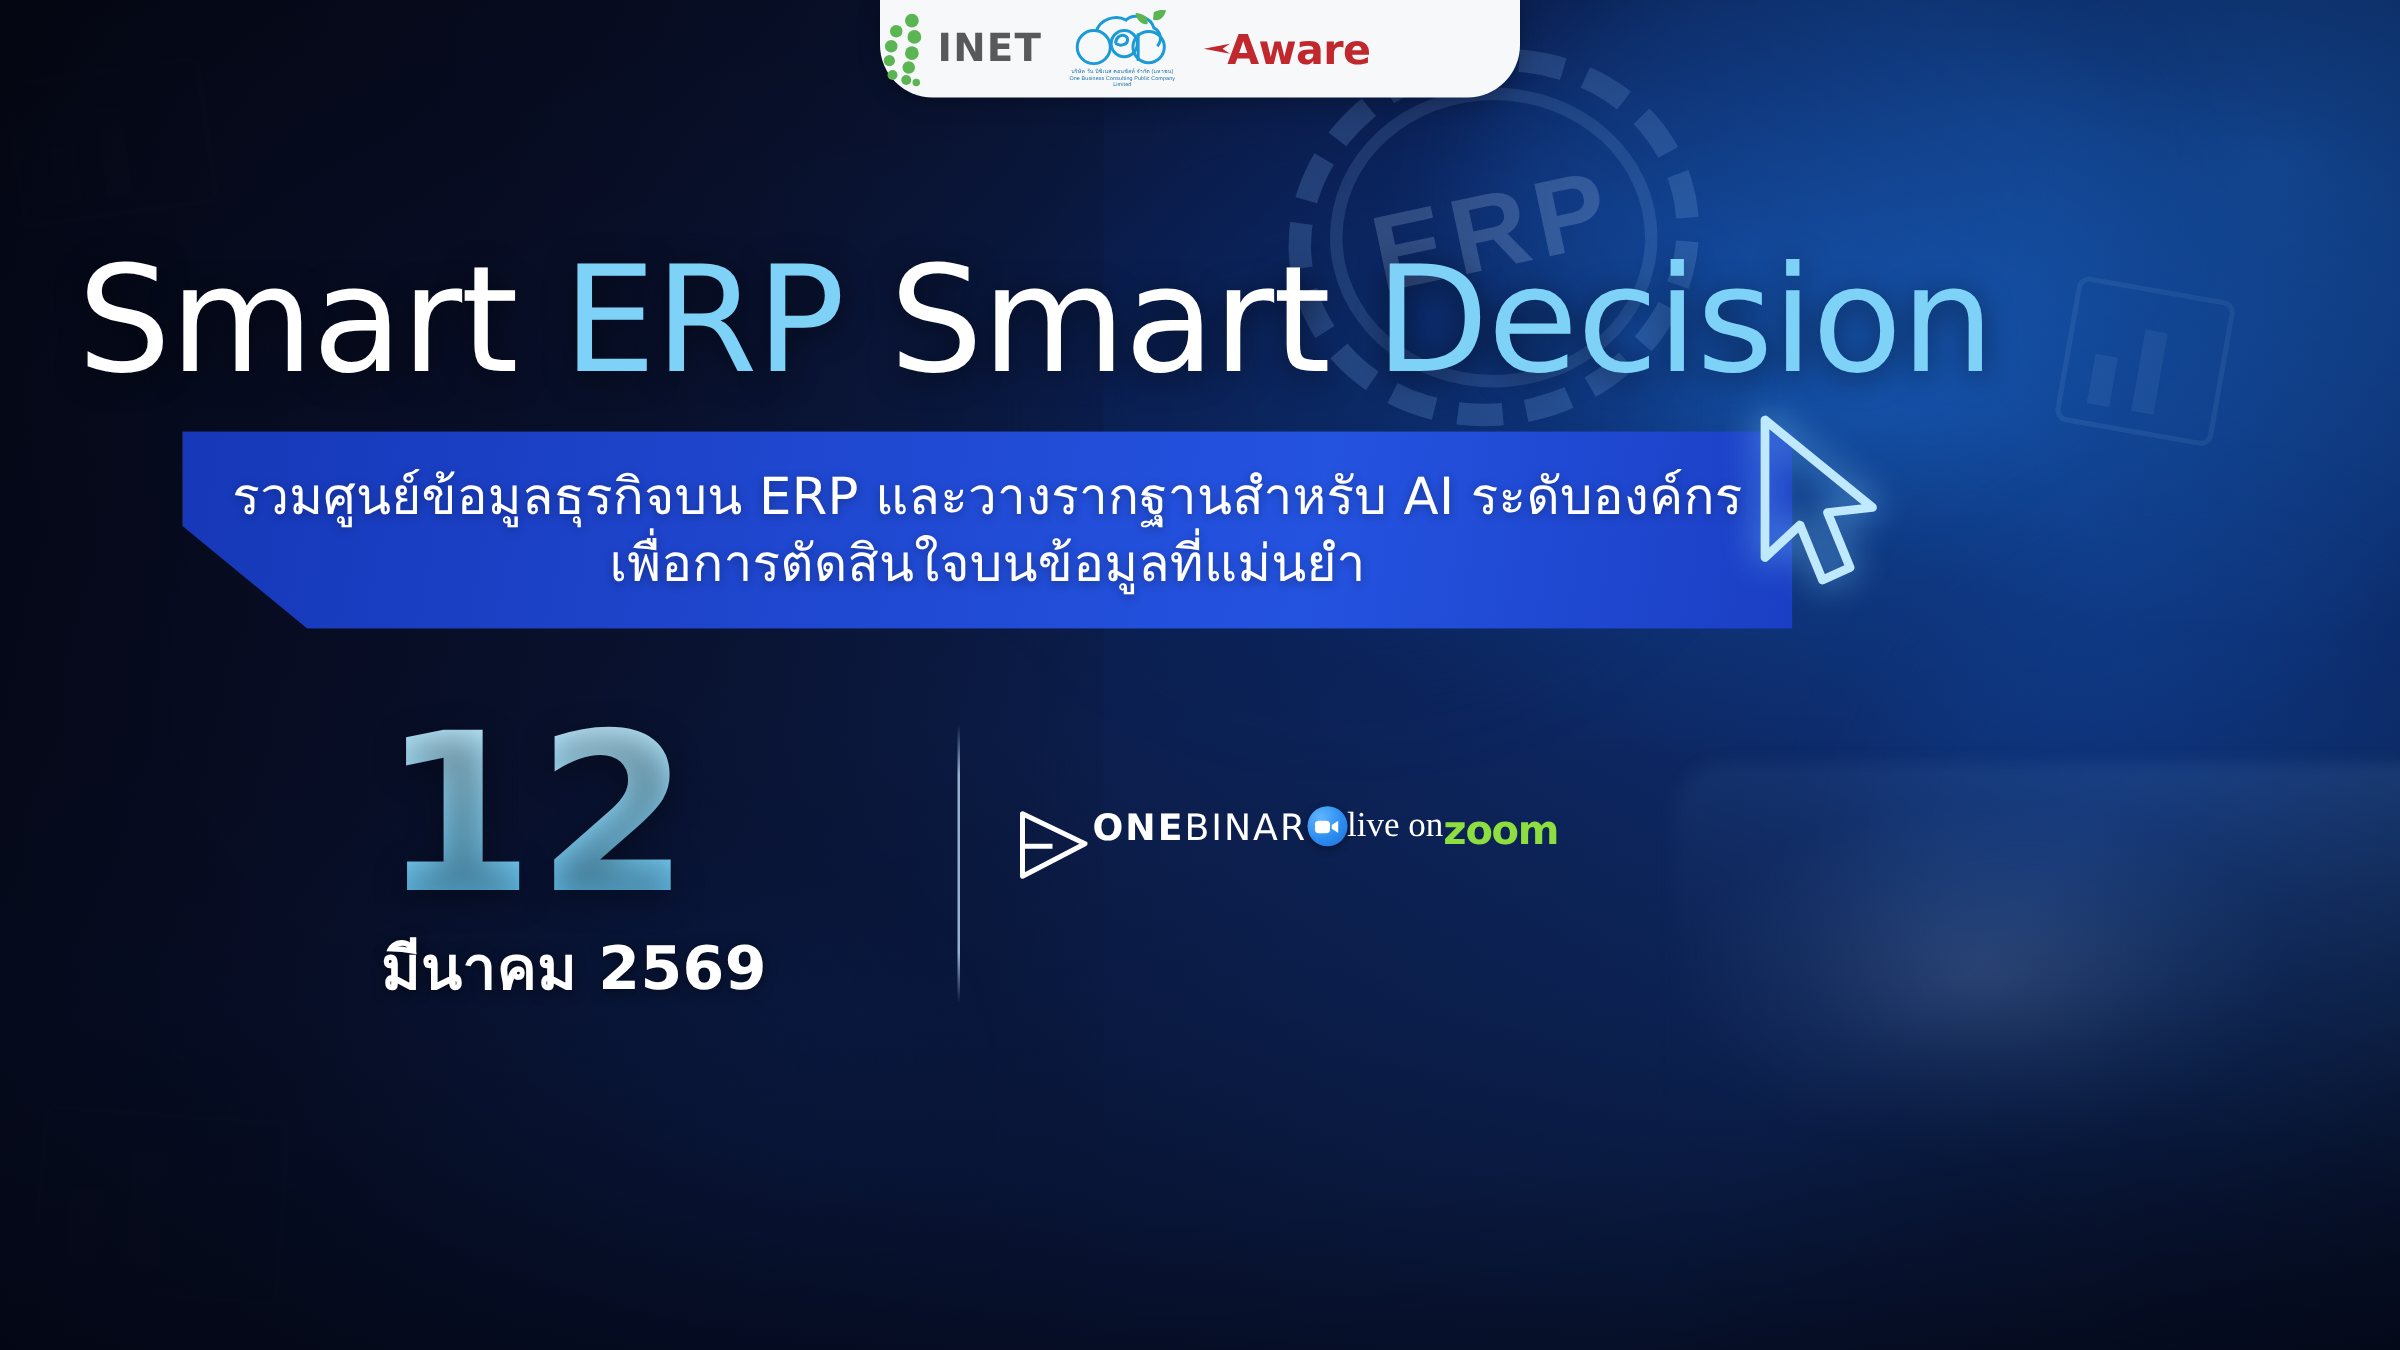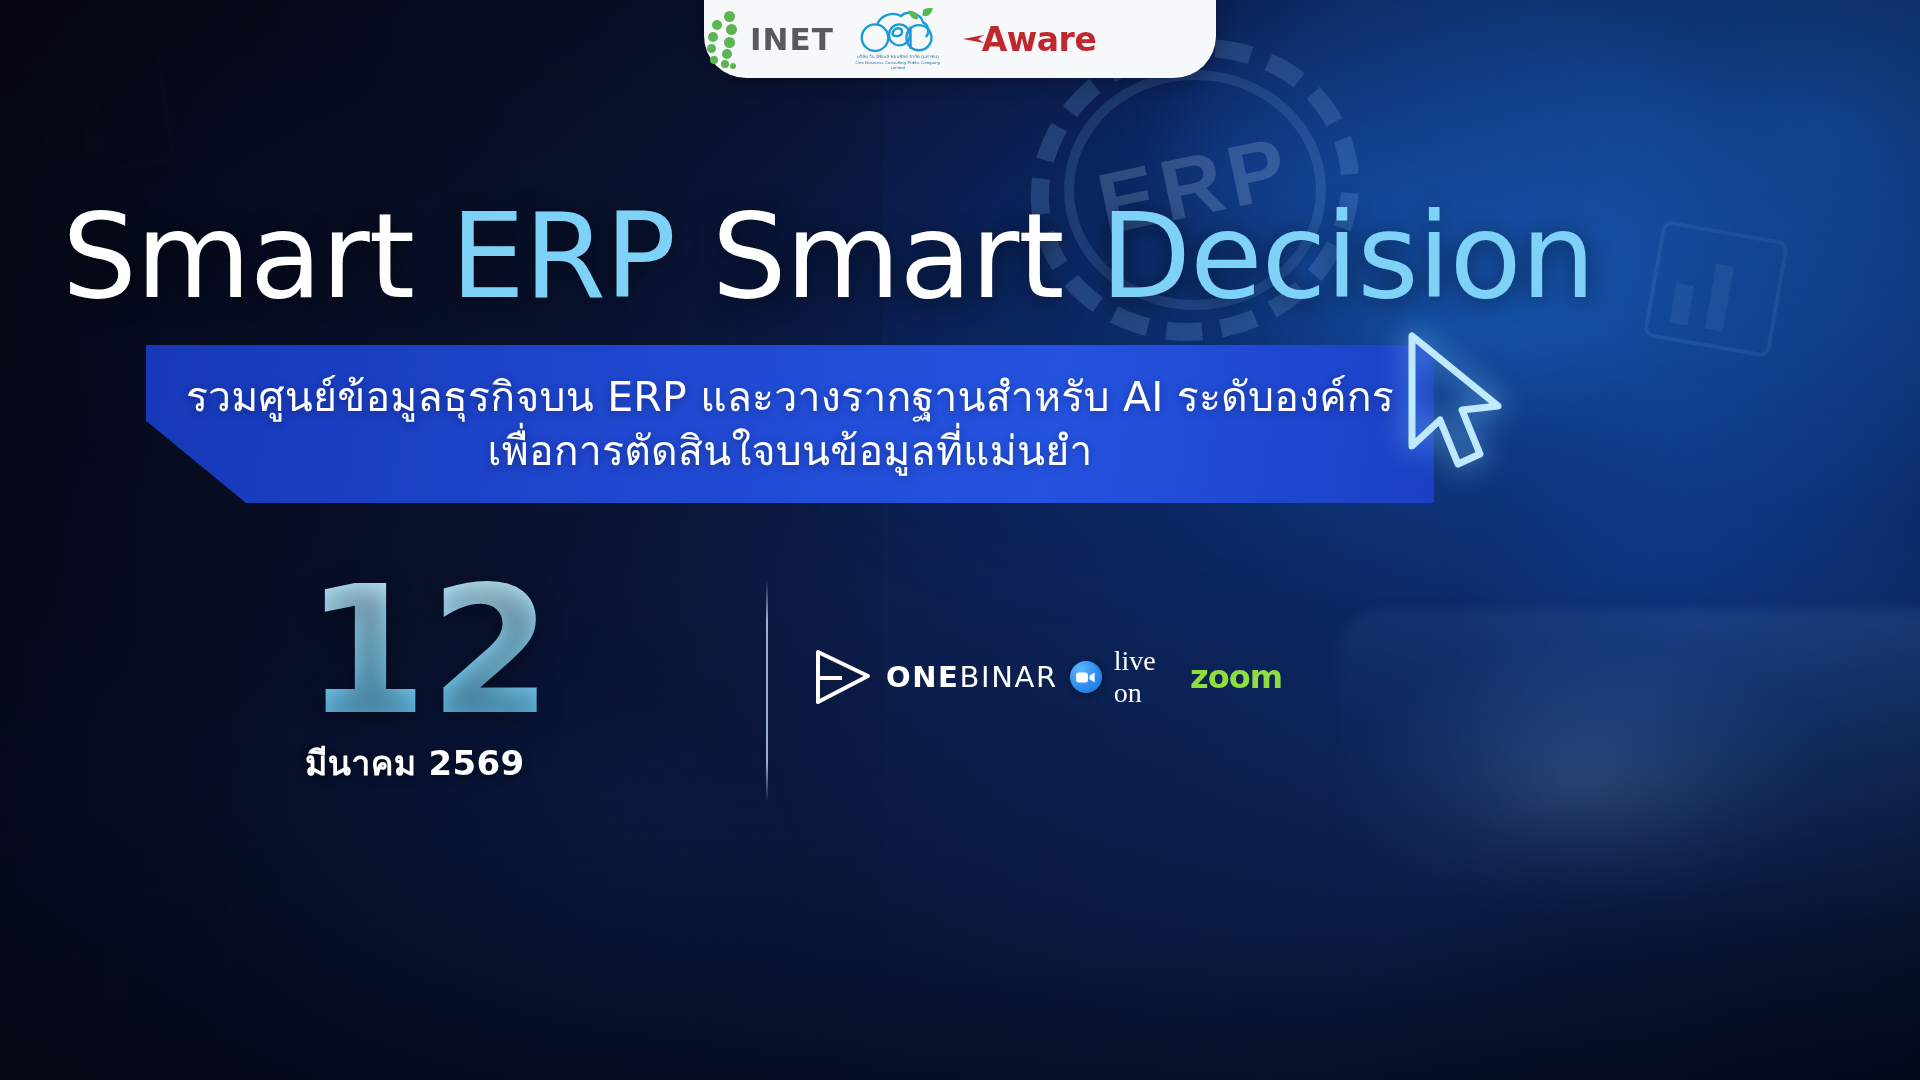--- a/index.html
+++ b/index.html
@@ -157,21 +157,21 @@
   .date-row{display:flex;align-items:flex-start;}
   .big-day{
     font-size:176px;line-height:.88;font-weight:bold;letter-spacing:2px;
     background:linear-gradient(180deg,#bde8fb 0%,#8fd6f5 40%,#58b7e6 100%);
     -webkit-background-clip:text;background-clip:text;color:transparent;
     text-shadow:0 6px 26px rgba(0,0,0,.35);
     font-family:"DejaVu Sans",sans-serif;
   }
   .month-year{
     margin-top:6px;
-    font-size:34px;color:#ffffff;font-weight:bold;letter-spacing:.3px;
+    font-size:48px;color:#ffffff;font-weight:bold;letter-spacing:.3px;
     text-shadow:0 2px 10px rgba(0,0,0,.5);
     font-family:"DejaVu Sans","Liberation Sans",sans-serif;
   }
   .time-block{
     position:absolute;left:548px;top:592px;z-index:6;color:#fff;
   }
   .time-label{
     font-size:66px;font-weight:bold;line-height:1;letter-spacing:.5px;
     text-shadow:0 3px 12px rgba(0,0,0,.5);
     font-family:"DejaVu Sans","Liberation Sans",sans-serif;
@@ -185,21 +185,21 @@
   .divider{
     position:absolute;left:766px;top:580px;width:2px;height:222px;
     background:linear-gradient(180deg,rgba(200,225,255,0) 0%,rgba(200,225,255,.75) 18%,rgba(200,225,255,.75) 82%,rgba(200,225,255,0) 100%);
     z-index:5;
   }
 
   
   .platform{
     position:absolute;left:812px;top:645px;width:470px;z-index:6;
   }
-  .platform-row{display:flex;align-items:center;gap:12px;}
+  .platform-row{display:flex;align-items:flex-start;}
   .onebinar-mark{flex:0 0 auto;}
   .onebinar-text{
     font-size:29px;color:#fff;letter-spacing:1.6px;
     font-family:"DejaVu Sans","Liberation Sans",sans-serif;
   }
   .onebinar-text b{font-weight:bold;}
   .onebinar-text span{font-weight:normal;}
   .zoom-badge{
     width:32px;height:32px;border-radius:50%;flex:0 0 auto;
     background:radial-gradient(circle at 32% 28%, #5fb6ff 0%, #2d8cf0 55%, #1f6fd6 100%);

